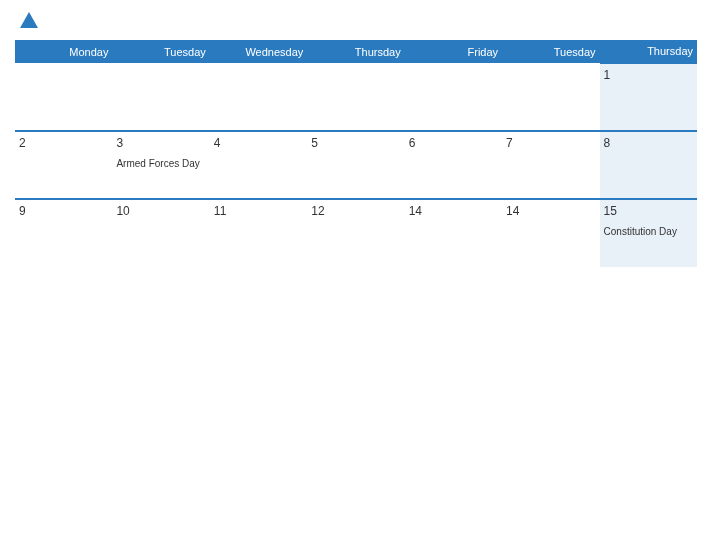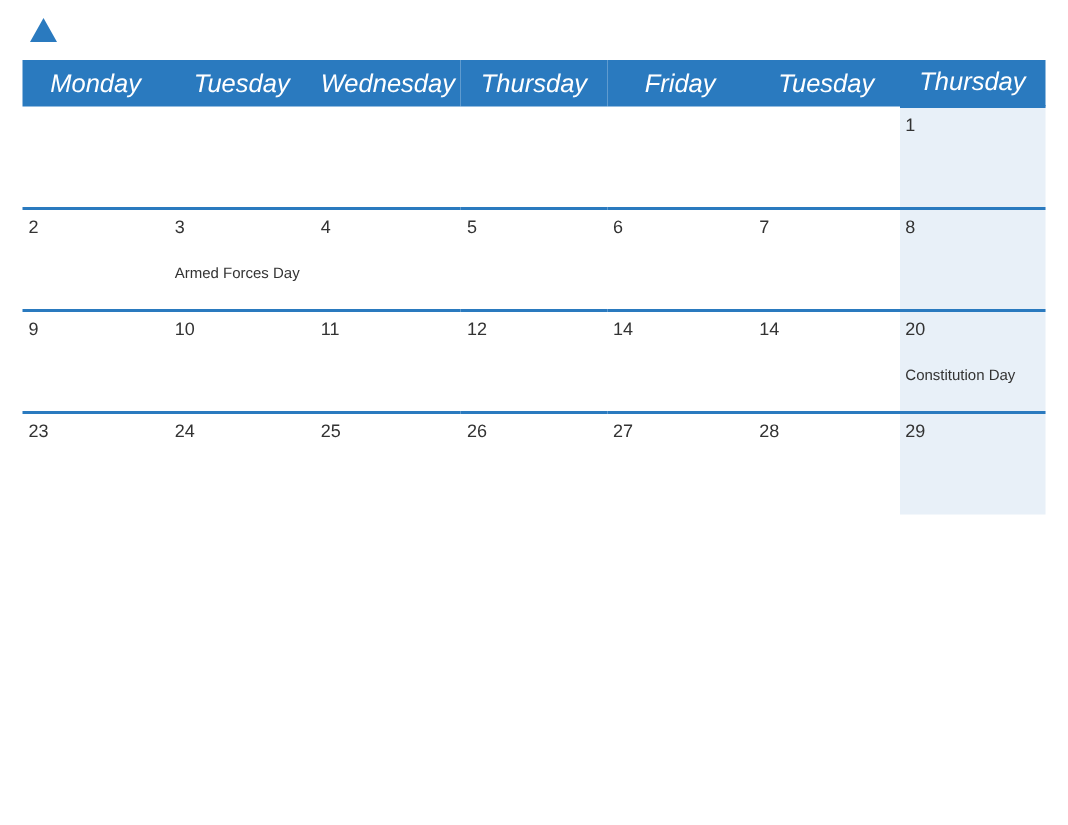--- a/index.html
+++ b/index.html
@@ -51,26 +51,25 @@
       text-align: right;
     }
     .calendar {
       width: 100%;
       border-collapse: collapse;
       table-layout: fixed;
     }
     .calendar thead tr th {
       background: #2a7abf;
       color: #fff;
-      font-size: 17px;
+      font-size: 11px;
       font-weight: normal;
       padding: 5px 4px;
-      text-align: center;
+      text-align: right;
       border: none;
-      font-style: italic;
     }
     .calendar tbody tr td {
       vertical-align: top;
       padding: 4px 4px 8px 4px;
       font-size: 12px;
       color: #333;
       border-top: 2px solid #2a7abf;
       height: 68px;
     }
     .calendar tbody tr td.empty {
@@ -79,21 +78,21 @@
     .day-num {
       font-size: 12px;
       font-weight: normal;
       color: #333;
       display: block;
     }
     .day-event {
       font-size: 10px;
       color: #333;
       display: block;
-      margin-top: 18px;
+      margin-top: 7px;
       line-height: 1.3;
     }
     .last-row td {
       border-bottom: 2px solid #2a7abf;
     }
     .sunday-col {
       background: #e8f0f8;
     }
   </style>
 </head>
@@ -178,42 +177,19 @@
           <td>
             <span class="day-num">12</span>
           </td>
           <td>
             <span class="day-num">14</span>
           </td>
           <td>
             <span class="day-num">14</span>
           </td>
           <td class="sunday-col">
-            <span class="day-num">20</span>
+            <span class="day-num">15</span>
             <span class="day-event">Constitution Day</span>
-          </td>
-        </tr>
-        <tr>
-          <td>
-            <span class="day-num">23</span>
-          </td>
-          <td>
-            <span class="day-num">24</span>
-          </td>
-          <td>
-            <span class="day-num">25</span>
-          </td>
-          <td>
-            <span class="day-num">26</span>
-          </td>
-          <td>
-            <span class="day-num">27</span>
-          </td>
-          <td>
-            <span class="day-num">28</span>
-          </td>
-          <td class="sunday-col">
-            <span class="day-num">29</span>
           </td>
         </tr>
       </tbody>
   </table>
 </div>
 
 </body></html>

